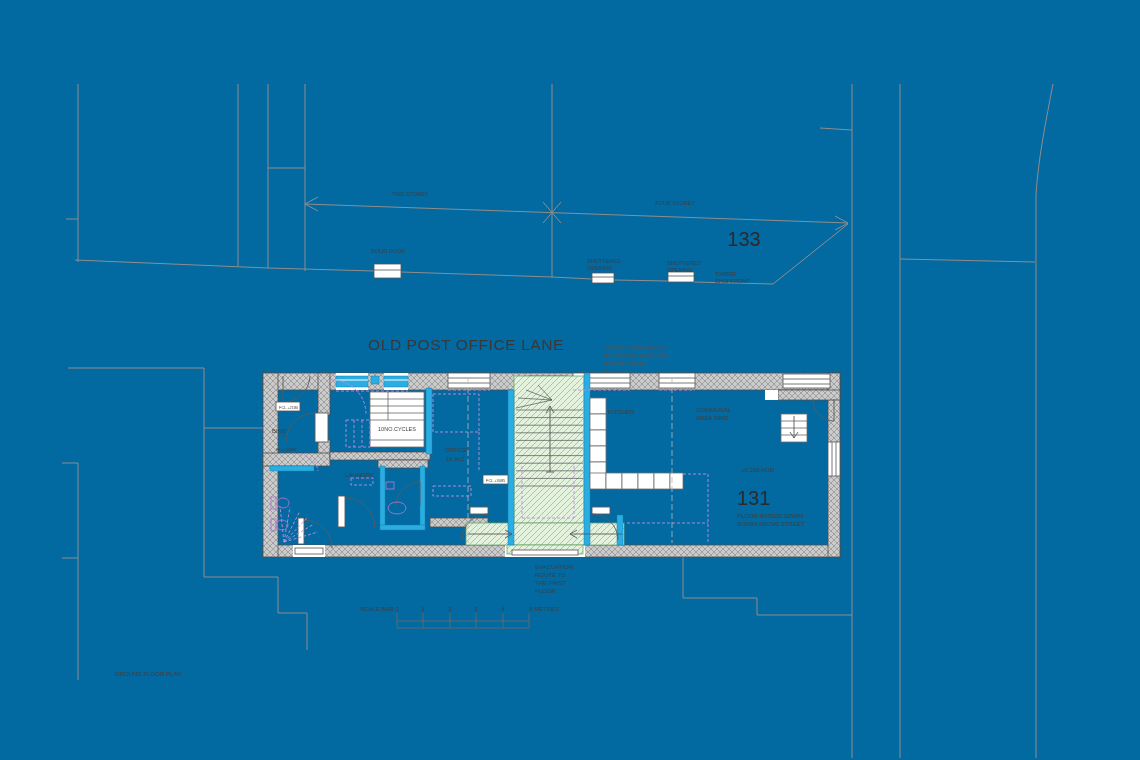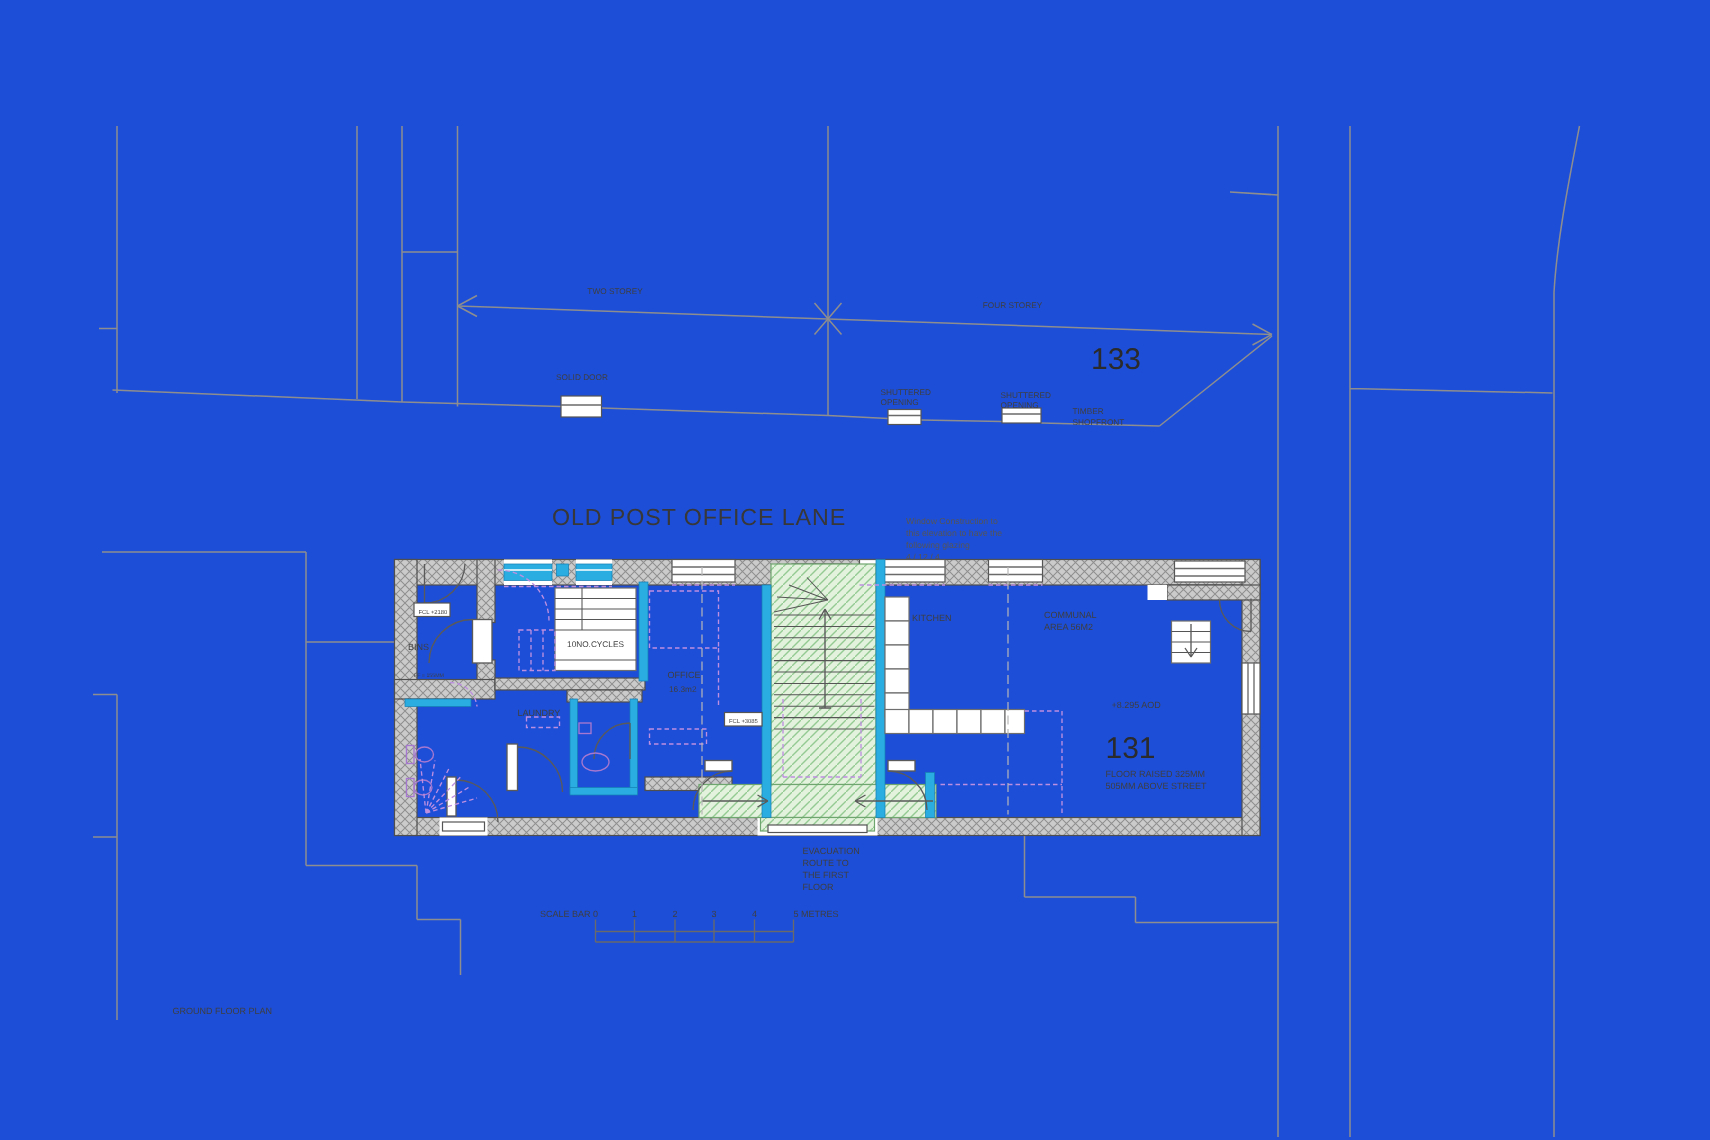--- a/index.html
+++ b/index.html
@@ -1,16 +1,16 @@
 <!DOCTYPE html>
 <html><head>
 <meta charset="utf-8">
 <style>
   html,body{margin:0;padding:0;background:#fff}
-  #page{position:relative;width:1140px;height:760px;background:#1d4ed8;font-family:"Liberation Sans",sans-serif;overflow:hidden}
+  #page{position:relative;width:1140px;height:760px;background:#0369a1;font-family:"Liberation Sans",sans-serif;overflow:hidden}
   svg{display:block}
   svg text{font-family:"Liberation Sans",sans-serif;fill:#3f3f3f}
   .ln{stroke:#8e8e8e;stroke-width:1;fill:none}
   .ln2{stroke:#6a6a6a;stroke-width:.9;fill:none}
   .wall{fill:url(#wh);stroke:#4f4f4f;stroke-width:.8}
   .white{fill:#fff;stroke:none}
   .wline{stroke:#555;stroke-width:.8;fill:#fff}
   .cyan{fill:#2aaee2;stroke:#1781b5;stroke-width:.5}
   .green{fill:url(#gh);stroke:#6fa56f;stroke-width:.8}
   .door{stroke:#5a5a5a;stroke-width:.9;fill:none}

